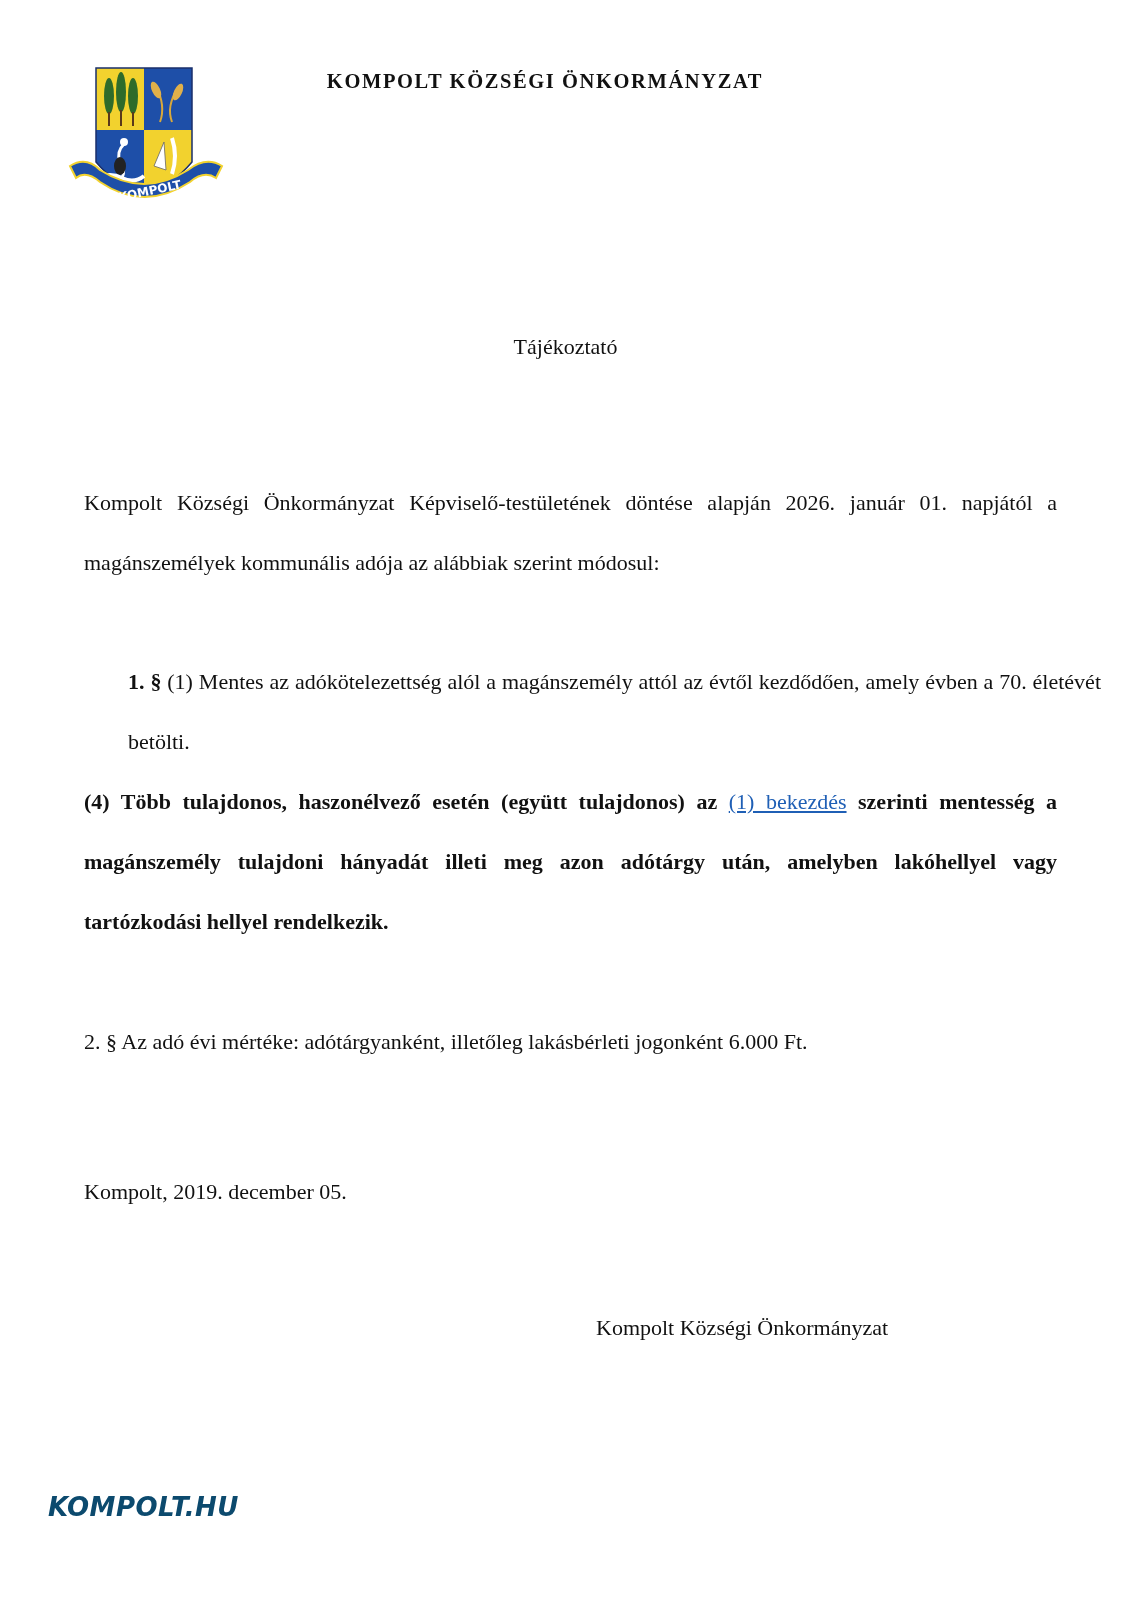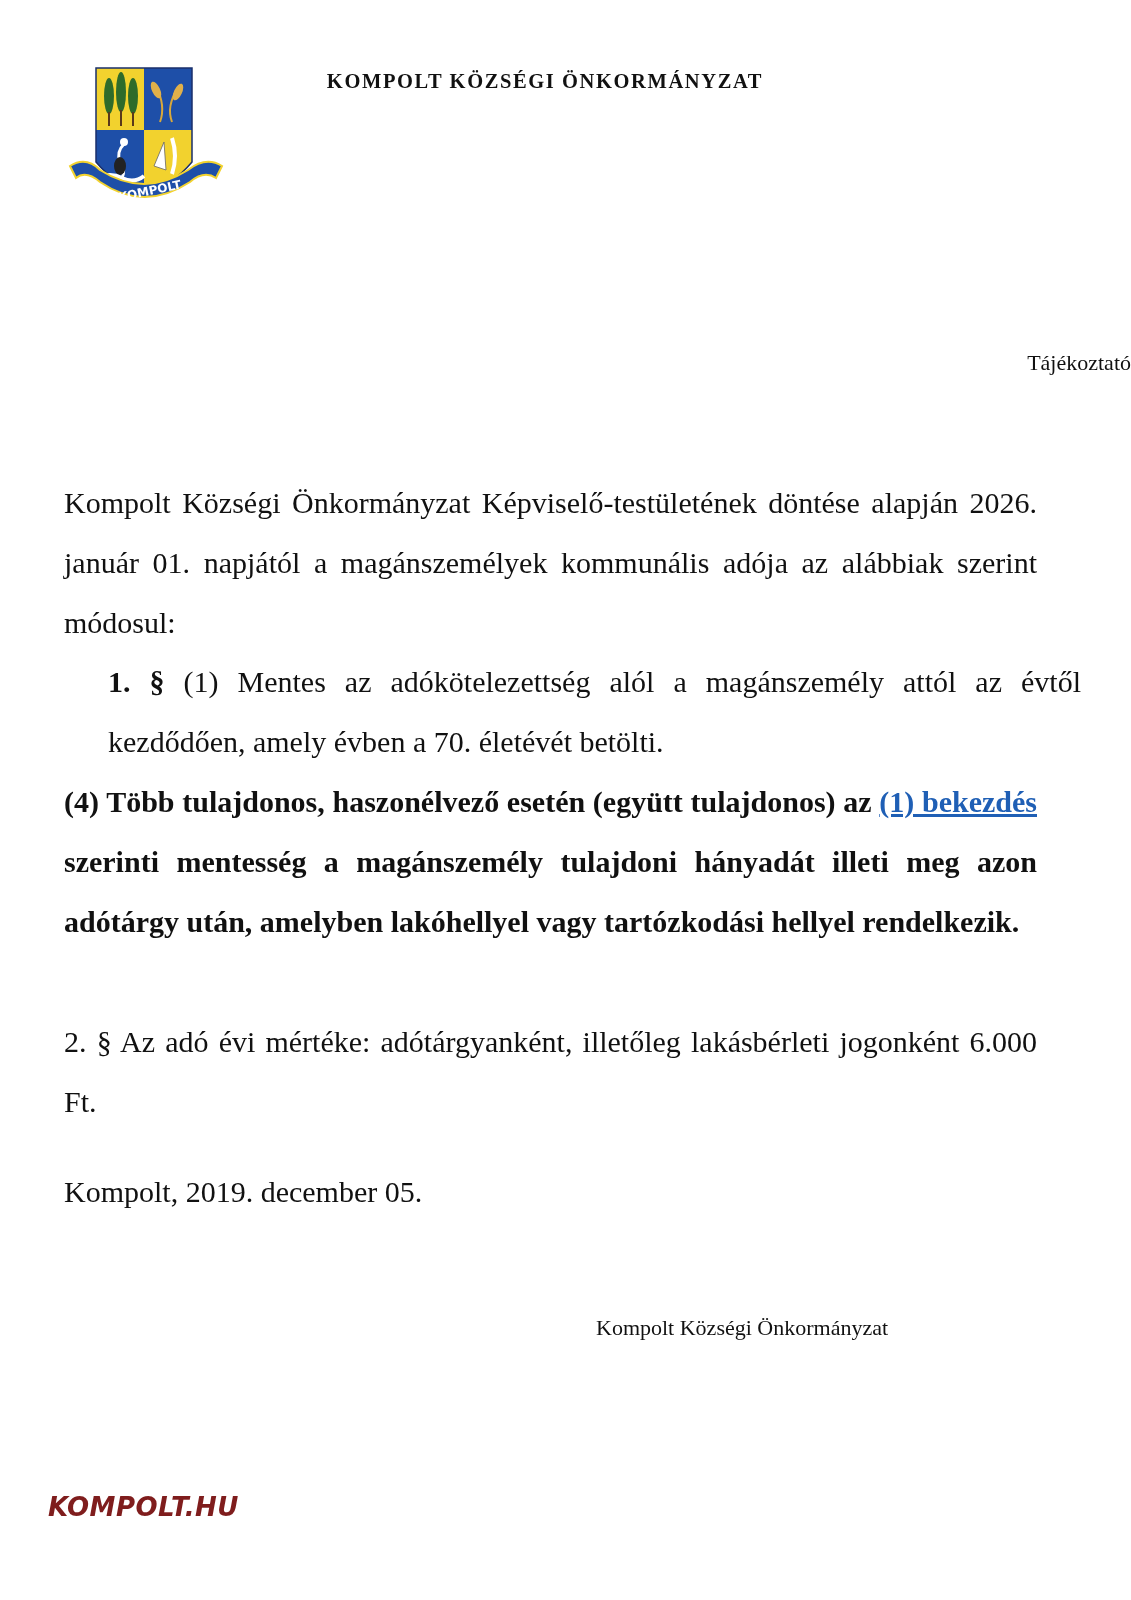--- a/index.html
+++ b/index.html
@@ -5,33 +5,33 @@
   html, body { margin: 0; padding: 0; background: #ffffff; }
   body { width: 1131px; height: 1600px; position: relative; overflow: hidden;
          font-family: "Liberation Serif", "DejaVu Serif", serif; color: #111; }
   .logo { position: absolute; left: 66px; top: 66px; width: 160px; height: 150px; }
   .letterhead { position: absolute; left: 300px; top: 68px; width: 490px; text-align: center; }
   .org-name { font-weight: bold; font-size: 20.5px; letter-spacing: 1.6px; line-height: 26px; }
   .lh-line { font-size: 19.5px; line-height: 26px; }
   .lh-addr { margin-left: -20px; }
   .lh-tel { margin-left: 30px; }
   .lh-mail { margin-left: -40px; }
-  .doc-title { position: absolute; left: 0; width: 1131px; top: 350px; text-align: right; font-size: 22px; }
-  .para { position: absolute; left: 64px; width: 973px; font-size: 30px; line-height: 60px;
+  .doc-title { position: absolute; left: 0; width: 1131px; top: 334px; text-align: center; font-size: 22px; }
+  .para { position: absolute; left: 84px; width: 973px; font-size: 22px; line-height: 60px;
           text-align: justify; text-align-last: left; }
   .p-intro { top: 473px; }
   .p-s1 { top: 652px; margin-left: 44px; }
   .p-s1b { top: 772px; font-weight: bold; }
   .p-s2 { top: 1012px; font-weight: normal; }
   .p-date { top: 1162px; }
   .bold { font-weight: bold; }
-  a.ref { color: #1f5fb5; text-decoration: underline; font-weight: bold; }
+  a.ref { color: #1f5fb5; text-decoration: underline; font-weight: normal; }
   .signature { position: absolute; left: 596px; top: 1315px; font-size: 22px; }
   .watermark { position: absolute; left: 48px; top: 1492px; font-family: "DejaVu Sans", sans-serif;
-               font-style: italic; font-weight: bold; font-size: 26px; color: #7f1d1d; letter-spacing: 0.5px; }
+               font-style: italic; font-weight: bold; font-size: 26px; color: #0c4a6e; letter-spacing: 0.5px; }
 </style>
 </head>
 <body>
 
 <div class="logo">
   <svg width="160" height="150" viewBox="0 0 160 150">
 
     <rect x="30" y="2" width="48" height="62" fill="#f2d22e"></rect>
     <rect x="78" y="2" width="48" height="62" fill="#1e4fa8"></rect>
     <path d="M30 64 H78 V128 Q50 120 30 96 Z" fill="#1e4fa8"></path>

